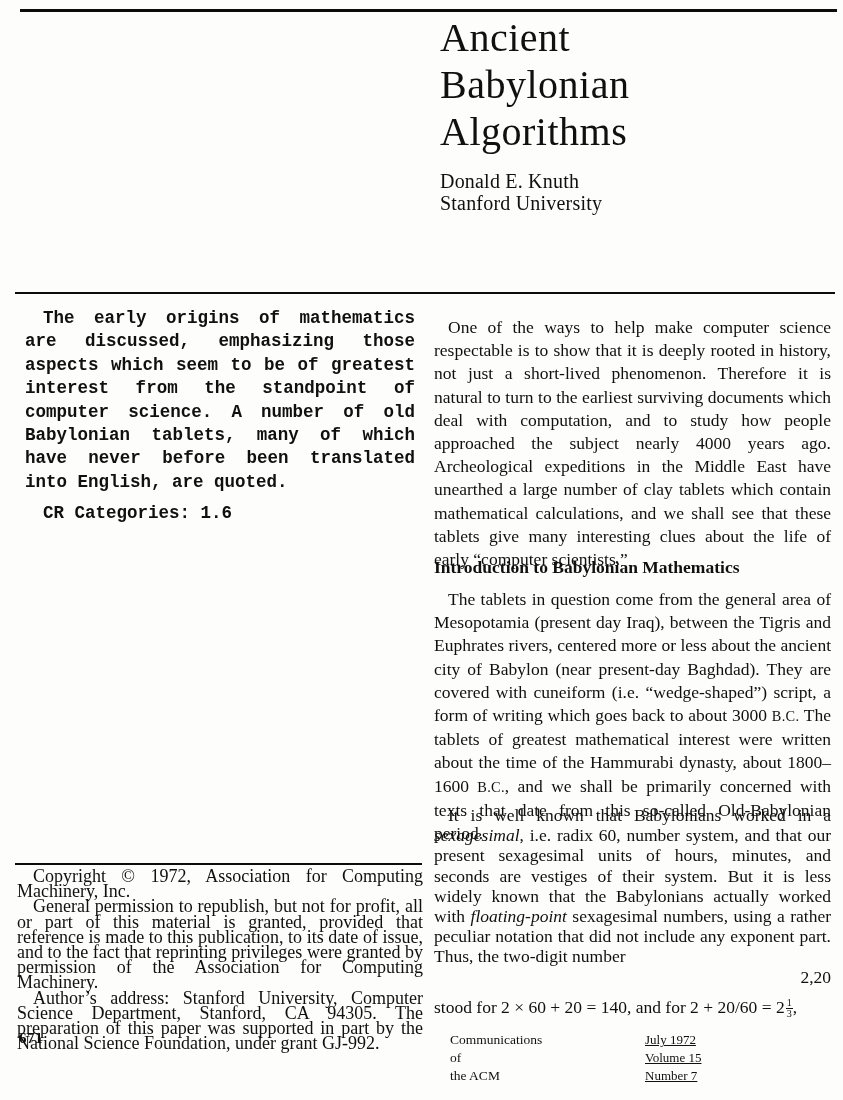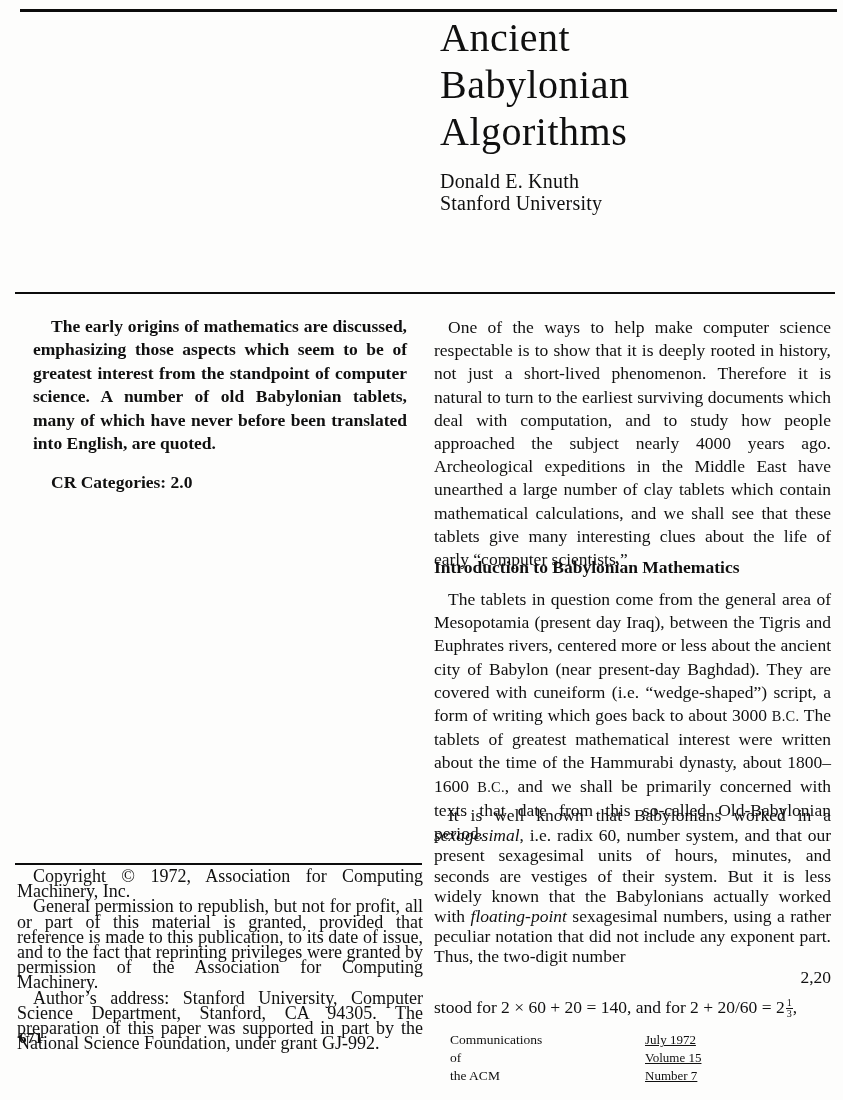--- a/index.html
+++ b/index.html
@@ -30,21 +30,21 @@
   .author-block{
     position:absolute;left:440px;top:171px;width:395px;
     font-size:20px;line-height:21.5px;letter-spacing:0.2px;
   }
 
   .abstract{
     position:absolute;left:17px;top:299px;width:406px;
     font-size:17.5px;line-height:23.4px;font-weight:700;
     text-align:justify;
   }
-  .abstract p{margin:16px;text-indent:18px;}
+  .abstract p{margin:8px;text-indent:18px;font-family:Liberation Mono, monospace;}
 
   .main-col p, .main-col h2{margin:0;}
   .body-p{
     position:absolute;left:434px;width:397px;
     font-size:17.5px;line-height:23.2px;
     text-align:justify;text-indent:14px;
   }
   .p-intro{top:316px;}
   .section-heading{
     position:absolute;left:434px;top:556px;width:397px;
@@ -95,21 +95,21 @@
 
   <div class="author-block">
     <div>Donald E. Knuth</div>
     <div>Stanford University</div>
   </div>
 
   <div class="rule mid-rule"></div>
 
   <section class="abstract">
     <p>The early origins of mathematics are discussed, emphasizing those aspects which seem to be of greatest interest from the standpoint of computer science. A number of old Babylonian tablets, many of which have never before been translated into English, are quoted.</p>
-    <p>CR Categories: 2.0</p>
+    <p>CR Categories: 1.6</p>
   </section>
 
   <div class="rule copy-rule"></div>
 
   <section class="copyright">
     <p>Copyright © 1972, Association for Computing Machinery, Inc.</p>
     <p>General permission to republish, but not for profit, all or part of this material is granted, provided that reference is made to this publication, to its date of issue, and to the fact that reprinting privileges were granted by permission of the Association for Computing Machinery.</p>
     <p>Author’s address: Stanford University, Computer Science Department, Stanford, CA 94305. The preparation of this paper was supported in part by the National Science Foundation, under grant GJ-992.</p>
   </section>
 

